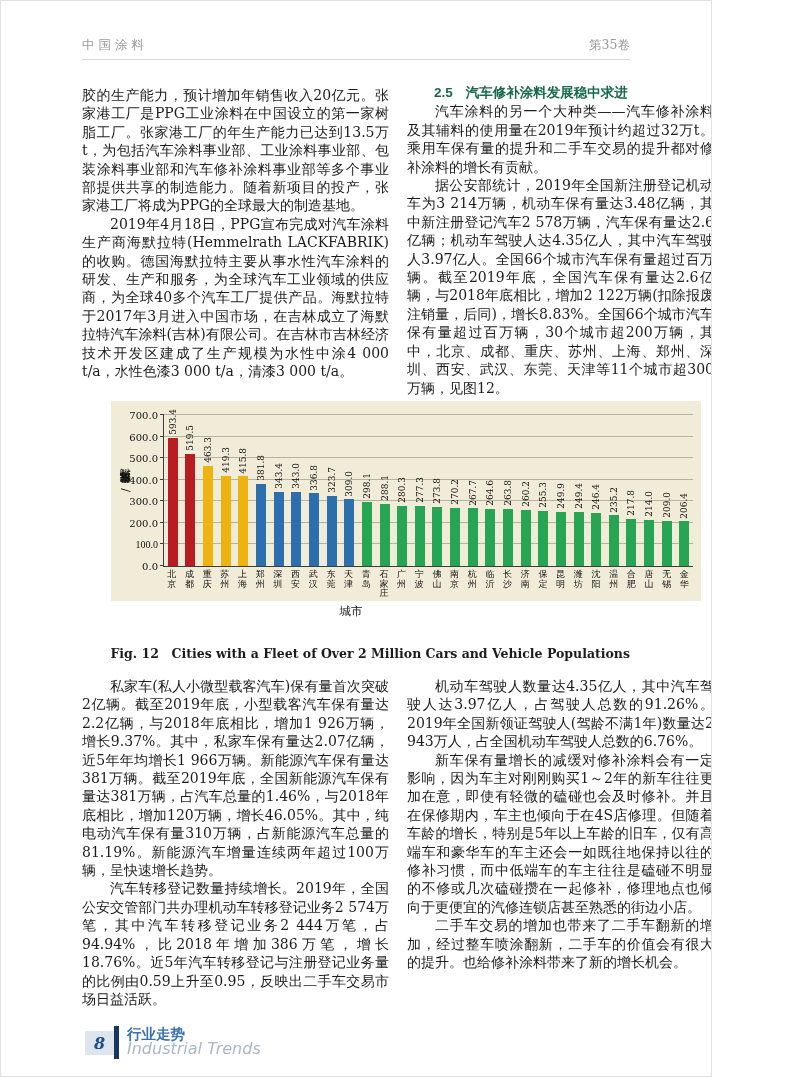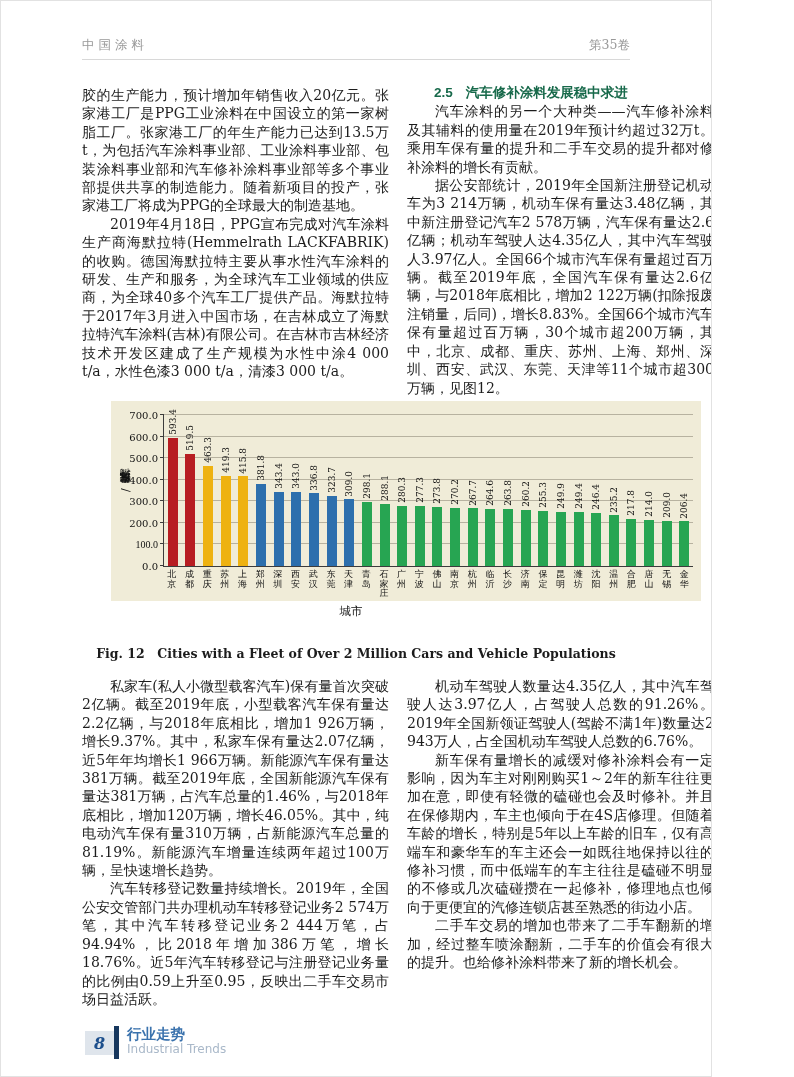--- a/index.html
+++ b/index.html
@@ -38,32 +38,32 @@
        transform:translateX(-50%) rotate(180deg);font-size:9px;line-height:10px;
        white-space:nowrap;color:#111;}
   .xlabels{position:absolute;left:52px;right:8px;top:169px;display:flex;}
   .xlab{flex:1;text-align:center;font-size:9px;line-height:9.6px;white-space:pre-line;color:#111;}
   .ylabel{position:absolute;left:8px;top:14px;height:151px;writing-mode:vertical-rl;
           transform:rotate(180deg);text-align:center;font-size:11px;color:#111;}
   .xtitle{position:absolute;left:110px;top:603px;width:480px;text-align:center;
           font-size:11.5px;color:#111;}
   .caption-zh{position:absolute;left:81px;right:81px;top:626px;text-align:center;
           font-family:"DejaVu Sans","Liberation Sans",sans-serif;font-weight:bold;font-size:12.5px;}
-  .caption-en{position:absolute;left:81px;right:81px;top:645px;text-align:center;
+  .caption-en{position:absolute;left:81px;right:81px;top:645px;text-align:right;
           font-weight:bold;font-size:12.5px;}
   
   .footer{position:absolute;left:84px;top:1025px;display:flex;align-items:flex-start;}
   .pagenum-box{width:29px;height:24px;background:#dfe5ec;display:flex;align-items:center;
           justify-content:center;font-style:italic;font-weight:bold;color:#1d4f8c;
           font-size:16px;margin-top:5px;}
   .footer-bar{width:5px;height:33px;background:#17375e;margin-right:8px;}
   .footer-zh{color:#3a72ad;font-weight:bold;font-size:14.5px;line-height:17px;
           font-family:"DejaVu Sans","Liberation Sans",sans-serif;}
-  .footer-en{color:#a9b8c9;font-size:12px;line-height:12px;
-          font-family:"DejaVu Sans","Liberation Sans",sans-serif;}
+  .footer-en{color:#a9b8c9;font-size:16px;line-height:12px;
+          font-family:"DejaVu Sans","Liberation Sans",sans-serif;font-style:italic;}
 </style>
 </head>
 <body>
 
 <div class="page">
 
   <div class="header">
     <span class="journal">中国涂料</span>
     <span>第35卷</span>
   </div>

